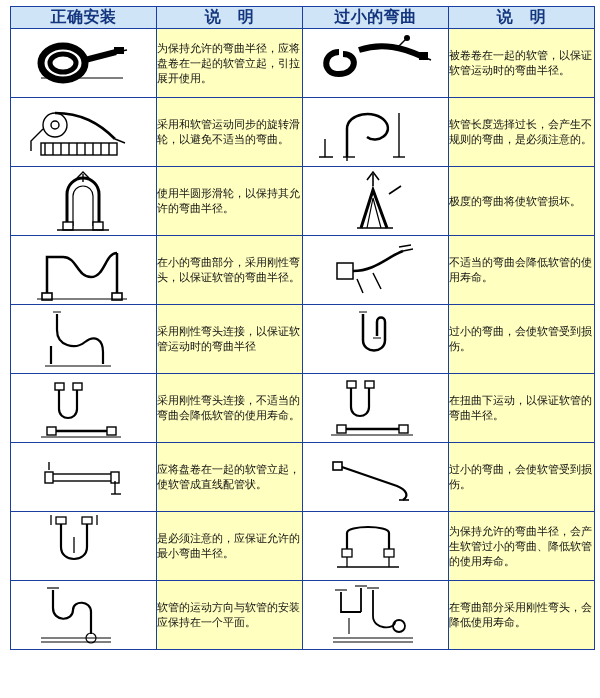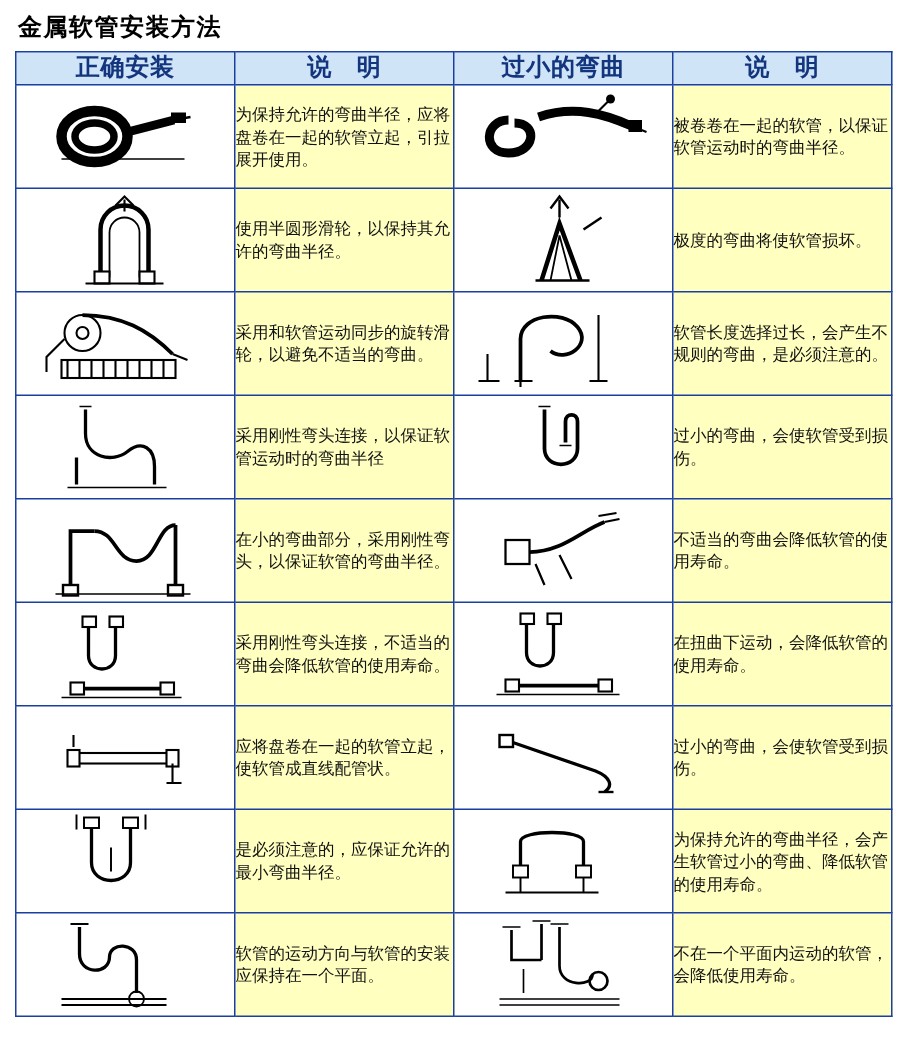--- a/index.html
+++ b/index.html
@@ -67,21 +67,20 @@
     height: 66px;
     display: block;
   }
   .fig svg { display: block; margin: 0 auto; }
 </style>
 </head>
 <body>
 
 <div class="page">
 
-  <div class="title">金属软管安装方法</div>
 
   <table class="grid">
     <thead>
       <tr>
         <th class="col-img">正确安装</th>
         <th class="col-txt">说　明</th>
         <th class="col-img">过小的弯曲</th>
         <th class="col-txt">说　明</th>
       </tr>
     </thead>
@@ -113,20 +112,54 @@
               <g stroke="#000" fill="none" stroke-width="1.4">
                 <path d="M118 26 L128 30"></path>
                 <path d="M96 16 L104 8"></path>
               </g>
               <rect x="116" y="22" width="9" height="8" fill="#000"></rect>
               <circle cx="104" cy="8" r="3" fill="#000"></circle>
             </svg>
           </div>
         </td>
         <td class="txtcell">被卷卷在一起的软管，以保证软管运动时的弯曲半径。</td>
+      </tr>
+
+      <tr>
+        <td class="imgcell">
+          <div class="fig">
+            <svg width="143" height="66" viewBox="0 0 143 66">
+              <g stroke="#000" fill="none" stroke-width="1.4">
+                <circle cx="44" cy="26" r="12"></circle>
+                <circle cx="44" cy="26" r="4"></circle>
+                <path d="M44 14 C70 14 88 24 104 40" stroke-width="2.5"></path>
+                <path d="M32 30 L20 42 L20 52"></path>
+                <rect x="30" y="44" width="76" height="12"></rect>
+                <path d="M34 44 L34 56 M42 44 L42 56 M50 44 L50 56 M58 44 L58 56 M66 44 L66 56 M74 44 L74 56 M82 44 L82 56 M90 44 L90 56 M98 44 L98 56"></path>
+                <path d="M104 40 L114 44"></path>
+              </g>
+            </svg>
+          </div>
+        </td>
+        <td class="txtcell">采用和软管运动同步的旋转滑轮，以避免不适当的弯曲。</td>
+        <td class="imgcell">
+          <div class="fig">
+            <svg width="143" height="66" viewBox="0 0 143 66">
+              <g stroke="#000" fill="none" stroke-width="1.4">
+                <path d="M44 58 L44 30 C44 14 72 10 82 22 C92 34 74 46 64 38" stroke-width="2.5"></path>
+                <path d="M40 58 L52 58"></path>
+                <path d="M44 58 L44 62"></path>
+                <path d="M96 14 L96 58"></path>
+                <path d="M90 58 L102 58"></path>
+                <path d="M22 40 L22 58 M16 58 L30 58"></path>
+              </g>
+            </svg>
+          </div>
+        </td>
+        <td class="txtcell">软管长度选择过长，会产生不规则的弯曲，是必须注意的。</td>
       </tr>
 
       <tr>
         <td class="imgcell">
           <div class="fig">
             <svg width="143" height="66" viewBox="0 0 143 66">
               <g stroke="#000" fill="none" stroke-width="1.4">
                 <path d="M56 58 L56 26 A16 16 0 0 1 88 26 L88 58" stroke-width="3"></path>
                 <path d="M62 58 L62 28 A10 10 0 0 1 82 28 L82 58" stroke-width="1.2"></path>
                 <rect x="52" y="54" width="10" height="8" fill="#fff"></rect>
@@ -153,86 +186,20 @@
             </svg>
           </div>
         </td>
         <td class="txtcell">极度的弯曲将使软管损坏。</td>
       </tr>
 
       <tr>
         <td class="imgcell">
           <div class="fig">
             <svg width="143" height="66" viewBox="0 0 143 66">
-              <g stroke="#000" fill="none" stroke-width="1.4">
-                <circle cx="44" cy="26" r="12"></circle>
-                <circle cx="44" cy="26" r="4"></circle>
-                <path d="M44 14 C70 14 88 24 104 40" stroke-width="2.5"></path>
-                <path d="M32 30 L20 42 L20 52"></path>
-                <rect x="30" y="44" width="76" height="12"></rect>
-                <path d="M34 44 L34 56 M42 44 L42 56 M50 44 L50 56 M58 44 L58 56 M66 44 L66 56 M74 44 L74 56 M82 44 L82 56 M90 44 L90 56 M98 44 L98 56"></path>
-                <path d="M104 40 L114 44"></path>
-              </g>
-            </svg>
-          </div>
-        </td>
-        <td class="txtcell">采用和软管运动同步的旋转滑轮，以避免不适当的弯曲。</td>
-        <td class="imgcell">
-          <div class="fig">
-            <svg width="143" height="66" viewBox="0 0 143 66">
-              <g stroke="#000" fill="none" stroke-width="1.4">
-                <path d="M44 58 L44 30 C44 14 72 10 82 22 C92 34 74 46 64 38" stroke-width="2.5"></path>
-                <path d="M40 58 L52 58"></path>
-                <path d="M44 58 L44 62"></path>
-                <path d="M96 14 L96 58"></path>
-                <path d="M90 58 L102 58"></path>
-                <path d="M22 40 L22 58 M16 58 L30 58"></path>
-              </g>
-            </svg>
-          </div>
-        </td>
-        <td class="txtcell">软管长度选择过长，会产生不规则的弯曲，是必须注意的。</td>
-      </tr>
-
-      <tr>
-        <td class="imgcell">
-          <div class="fig">
-            <svg width="143" height="66" viewBox="0 0 143 66">
-              <g stroke="#000" fill="none" stroke-width="2.2">
-                <path d="M46 8 L46 24 C46 40 64 44 74 36 C84 28 92 34 92 46 L92 58"></path>
-                <path d="M40 58 L40 40"></path>
-              </g>
-              <g stroke="#000" fill="none" stroke-width="1">
-                <path d="M34 60 L100 60"></path>
-                <path d="M42 6 L50 6"></path>
-              </g>
-            </svg>
-          </div>
-        </td>
-        <td class="txtcell">采用刚性弯头连接，以保证软管运动时的弯曲半径</td>
-        <td class="imgcell">
-          <div class="fig">
-            <svg width="143" height="66" viewBox="0 0 143 66">
-              <g stroke="#000" fill="none" stroke-width="2.5">
-                <path d="M60 8 L60 34 C60 48 82 48 82 34 L82 16 C82 10 74 10 74 16 L74 30"></path>
-              </g>
-              <g stroke="#000" fill="none" stroke-width="1">
-                <path d="M56 6 L64 6"></path>
-                <path d="M70 32 L78 32"></path>
-              </g>
-            </svg>
-          </div>
-        </td>
-        <td class="txtcell">过小的弯曲，会使软管受到损伤。</td>
-      </tr>
-
-      <tr>
-        <td class="imgcell">
-          <div class="fig">
-            <svg width="143" height="66" viewBox="0 0 143 66">
               <g stroke="#000" fill="none" stroke-width="1.6">
                 <path d="M36 60 L36 20 L52 20" stroke-width="2.5"></path>
                 <path d="M52 20 C66 20 66 40 80 40 C94 40 94 16 106 16" stroke-width="2.5"></path>
                 <path d="M106 16 L106 60" stroke-width="2.5"></path>
                 <rect x="31" y="56" width="10" height="7" fill="#fff"></rect>
                 <rect x="101" y="56" width="10" height="7" fill="#fff"></rect>
                 <path d="M26 62 L116 62" stroke-width="1"></path>
               </g>
             </svg>
           </div>
@@ -252,20 +219,52 @@
           </div>
         </td>
         <td class="txtcell">不适当的弯曲会降低软管的使用寿命。</td>
       </tr>
 
       <tr>
         <td class="imgcell">
           <div class="fig">
             <svg width="143" height="66" viewBox="0 0 143 66">
               <g stroke="#000" fill="none" stroke-width="2.2">
+                <path d="M46 8 L46 24 C46 40 64 44 74 36 C84 28 92 34 92 46 L92 58"></path>
+                <path d="M40 58 L40 40"></path>
+              </g>
+              <g stroke="#000" fill="none" stroke-width="1">
+                <path d="M34 60 L100 60"></path>
+                <path d="M42 6 L50 6"></path>
+              </g>
+            </svg>
+          </div>
+        </td>
+        <td class="txtcell">采用刚性弯头连接，以保证软管运动时的弯曲半径</td>
+        <td class="imgcell">
+          <div class="fig">
+            <svg width="143" height="66" viewBox="0 0 143 66">
+              <g stroke="#000" fill="none" stroke-width="2.5">
+                <path d="M60 8 L60 34 C60 48 82 48 82 34 L82 16 C82 10 74 10 74 16 L74 30"></path>
+              </g>
+              <g stroke="#000" fill="none" stroke-width="1">
+                <path d="M56 6 L64 6"></path>
+                <path d="M70 32 L78 32"></path>
+              </g>
+            </svg>
+          </div>
+        </td>
+        <td class="txtcell">过小的弯曲，会使软管受到损伤。</td>
+      </tr>
+
+      <tr>
+        <td class="imgcell">
+          <div class="fig">
+            <svg width="143" height="66" viewBox="0 0 143 66">
+              <g stroke="#000" fill="none" stroke-width="2.2">
                 <path d="M48 14 L48 34 C48 46 66 46 66 34 L66 14"></path>
               </g>
               <g stroke="#000" fill="none" stroke-width="1.4">
                 <rect x="44" y="8" width="9" height="7" fill="#fff"></rect>
                 <rect x="62" y="8" width="9" height="7" fill="#fff"></rect>
                 <path d="M40 56 L100 56" stroke-width="2.5"></path>
                 <rect x="36" y="52" width="9" height="8" fill="#fff"></rect>
                 <rect x="96" y="52" width="9" height="8" fill="#fff"></rect>
                 <path d="M30 62 L110 62" stroke-width="1"></path>
               </g>
@@ -283,21 +282,21 @@
                 <rect x="44" y="6" width="9" height="7" fill="#fff"></rect>
                 <rect x="62" y="6" width="9" height="7" fill="#fff"></rect>
                 <path d="M38 54 L100 54" stroke-width="2.5"></path>
                 <rect x="34" y="50" width="9" height="8" fill="#fff"></rect>
                 <rect x="96" y="50" width="9" height="8" fill="#fff"></rect>
                 <path d="M28 60 L110 60" stroke-width="1"></path>
               </g>
             </svg>
           </div>
         </td>
-        <td class="txtcell">在扭曲下运动，会降低软管的使用寿命。</td>
+        <td class="txtcell">在扭曲下运动，以保证软管的弯曲半径。</td>
       </tr>
 
       <tr>
         <td class="imgcell">
           <div class="fig">
             <svg width="143" height="66" viewBox="0 0 143 66">
               <g stroke="#000" fill="none" stroke-width="1.4">
                 <rect x="40" y="30" width="62" height="7" fill="#fff"></rect>
                 <rect x="34" y="28" width="8" height="11" fill="#fff"></rect>
                 <rect x="100" y="28" width="8" height="11" fill="#fff"></rect>
@@ -388,18 +387,18 @@
                 <path d="M32 8 L44 8"></path>
                 <path d="M52 4 L64 4"></path>
                 <path d="M64 6 L76 6"></path>
                 <path d="M30 56 L110 56"></path>
                 <path d="M30 60 L110 60"></path>
                 <path d="M46 36 L46 52"></path>
               </g>
             </svg>
           </div>
         </td>
-        <td class="txtcell">不在一个平面内运动的软管，会降低使用寿命。</td>
+        <td class="txtcell">在弯曲部分采用刚性弯头，会降低使用寿命。</td>
       </tr>
 
     </tbody>
   </table>
 </div>
 
 </body></html>

